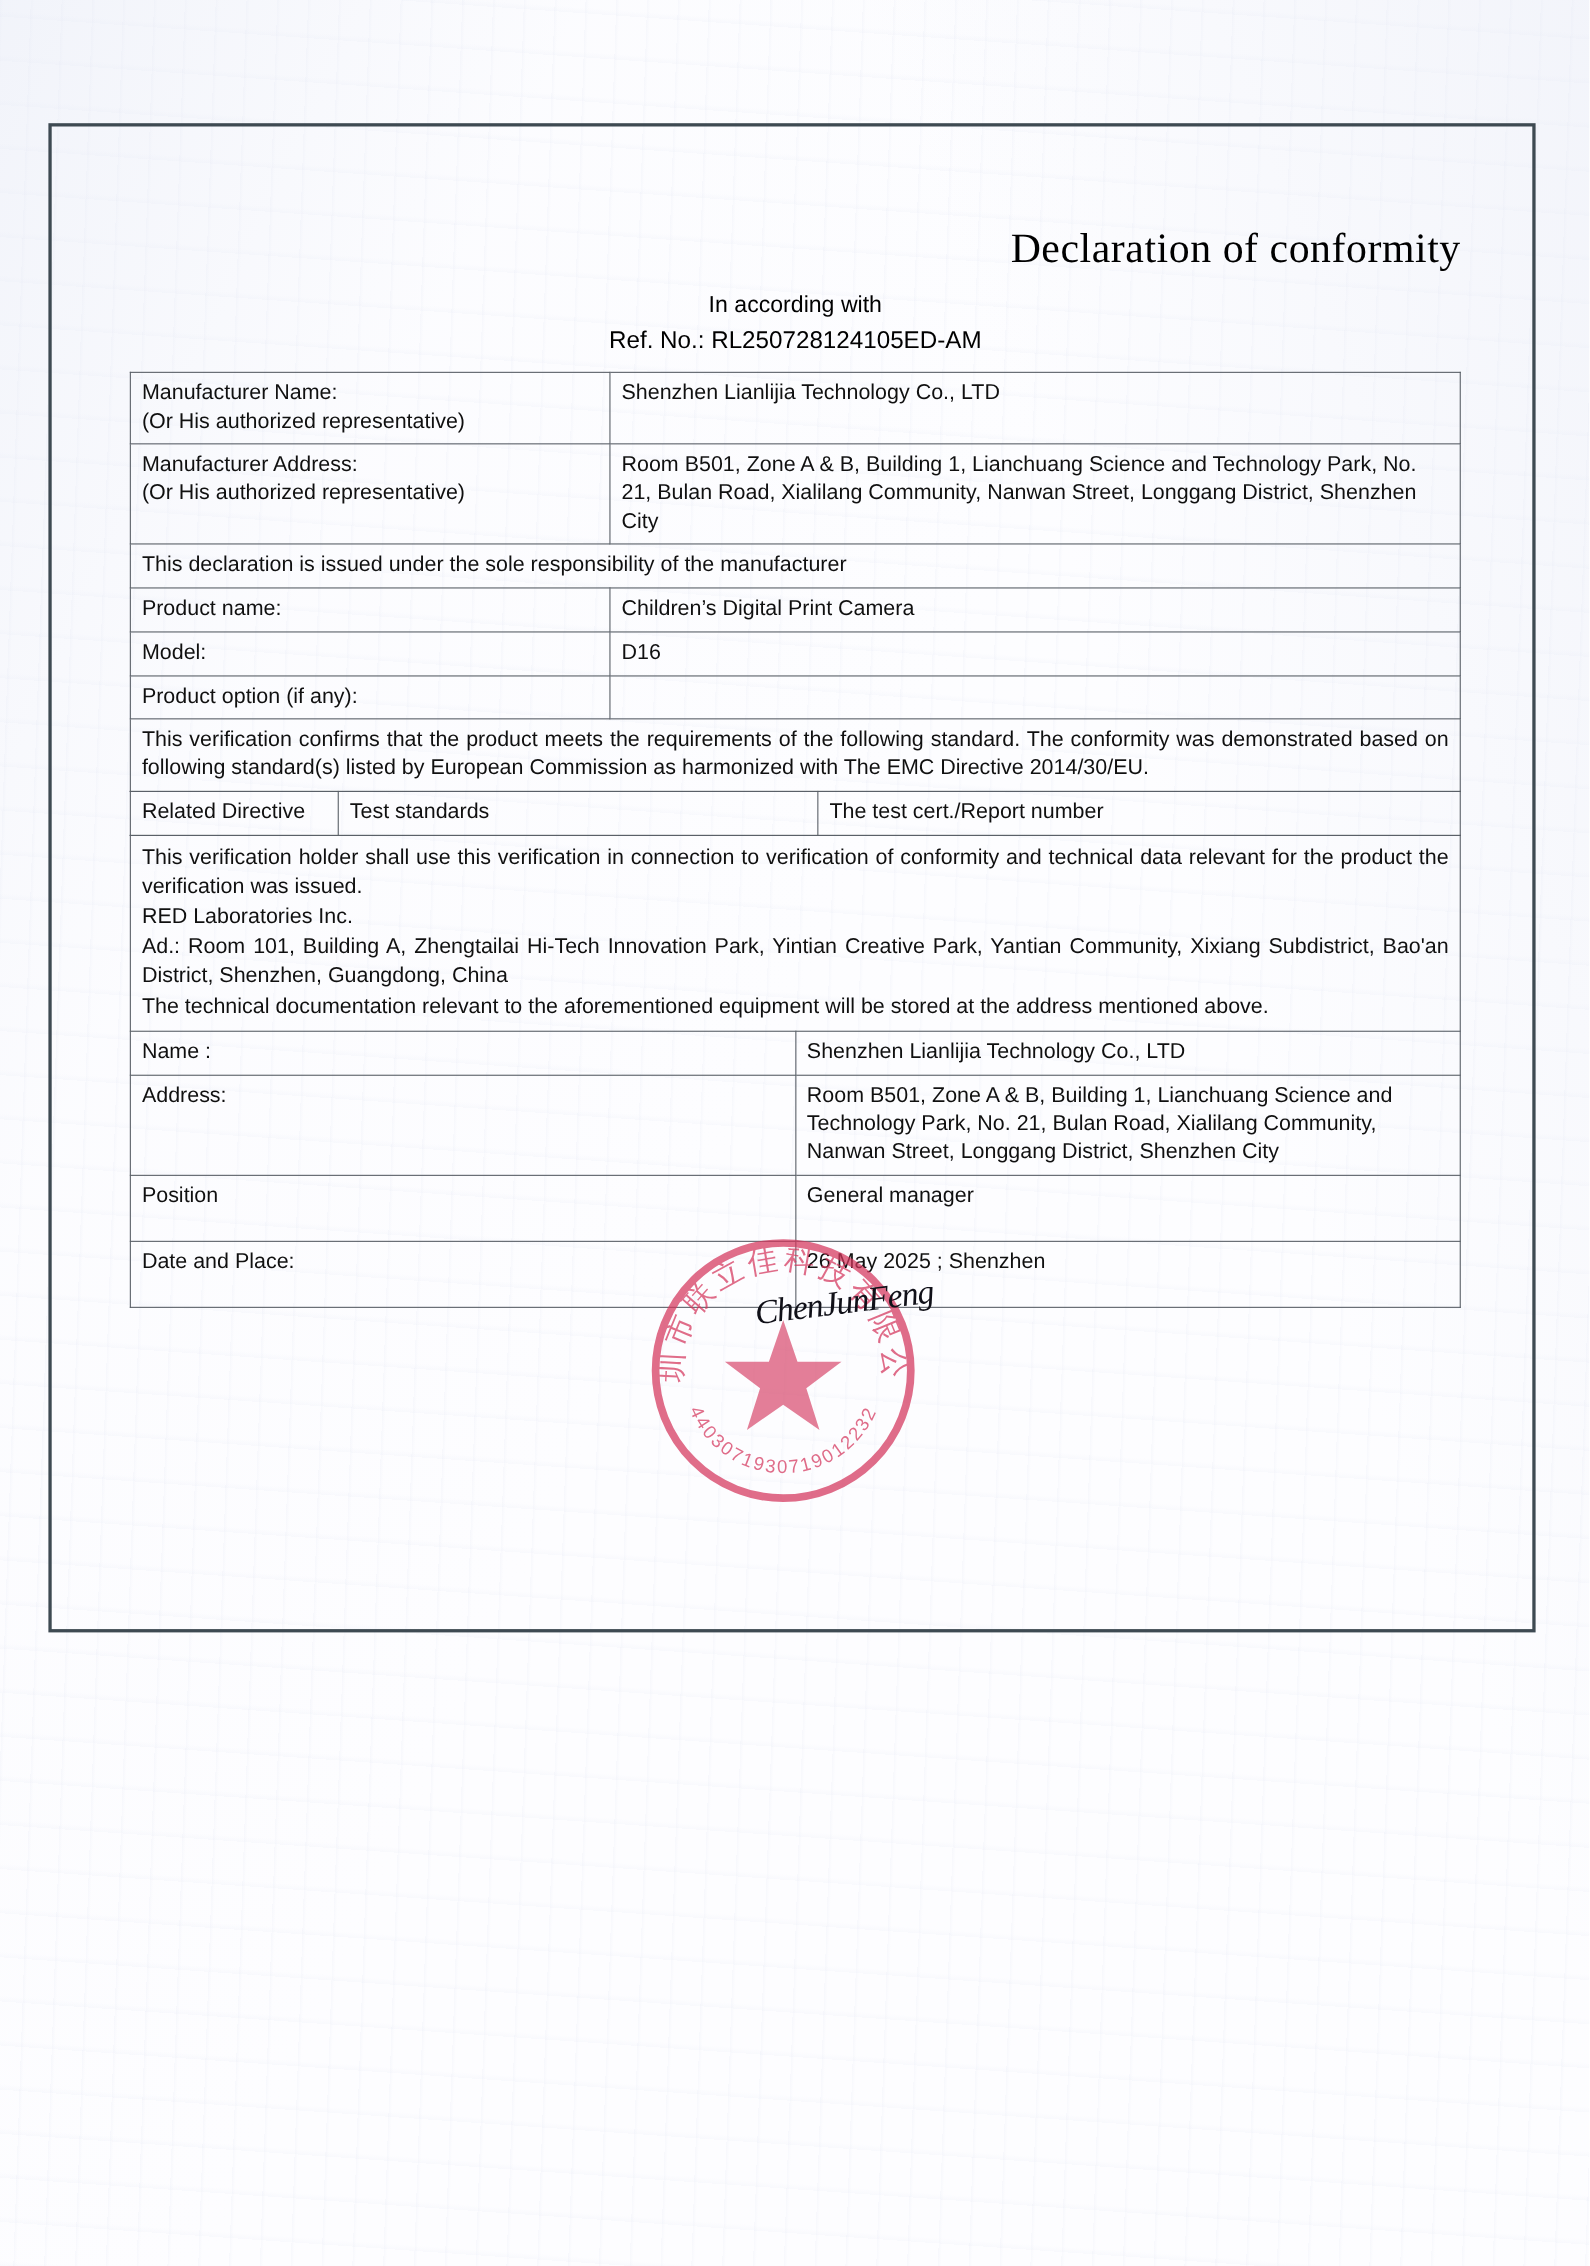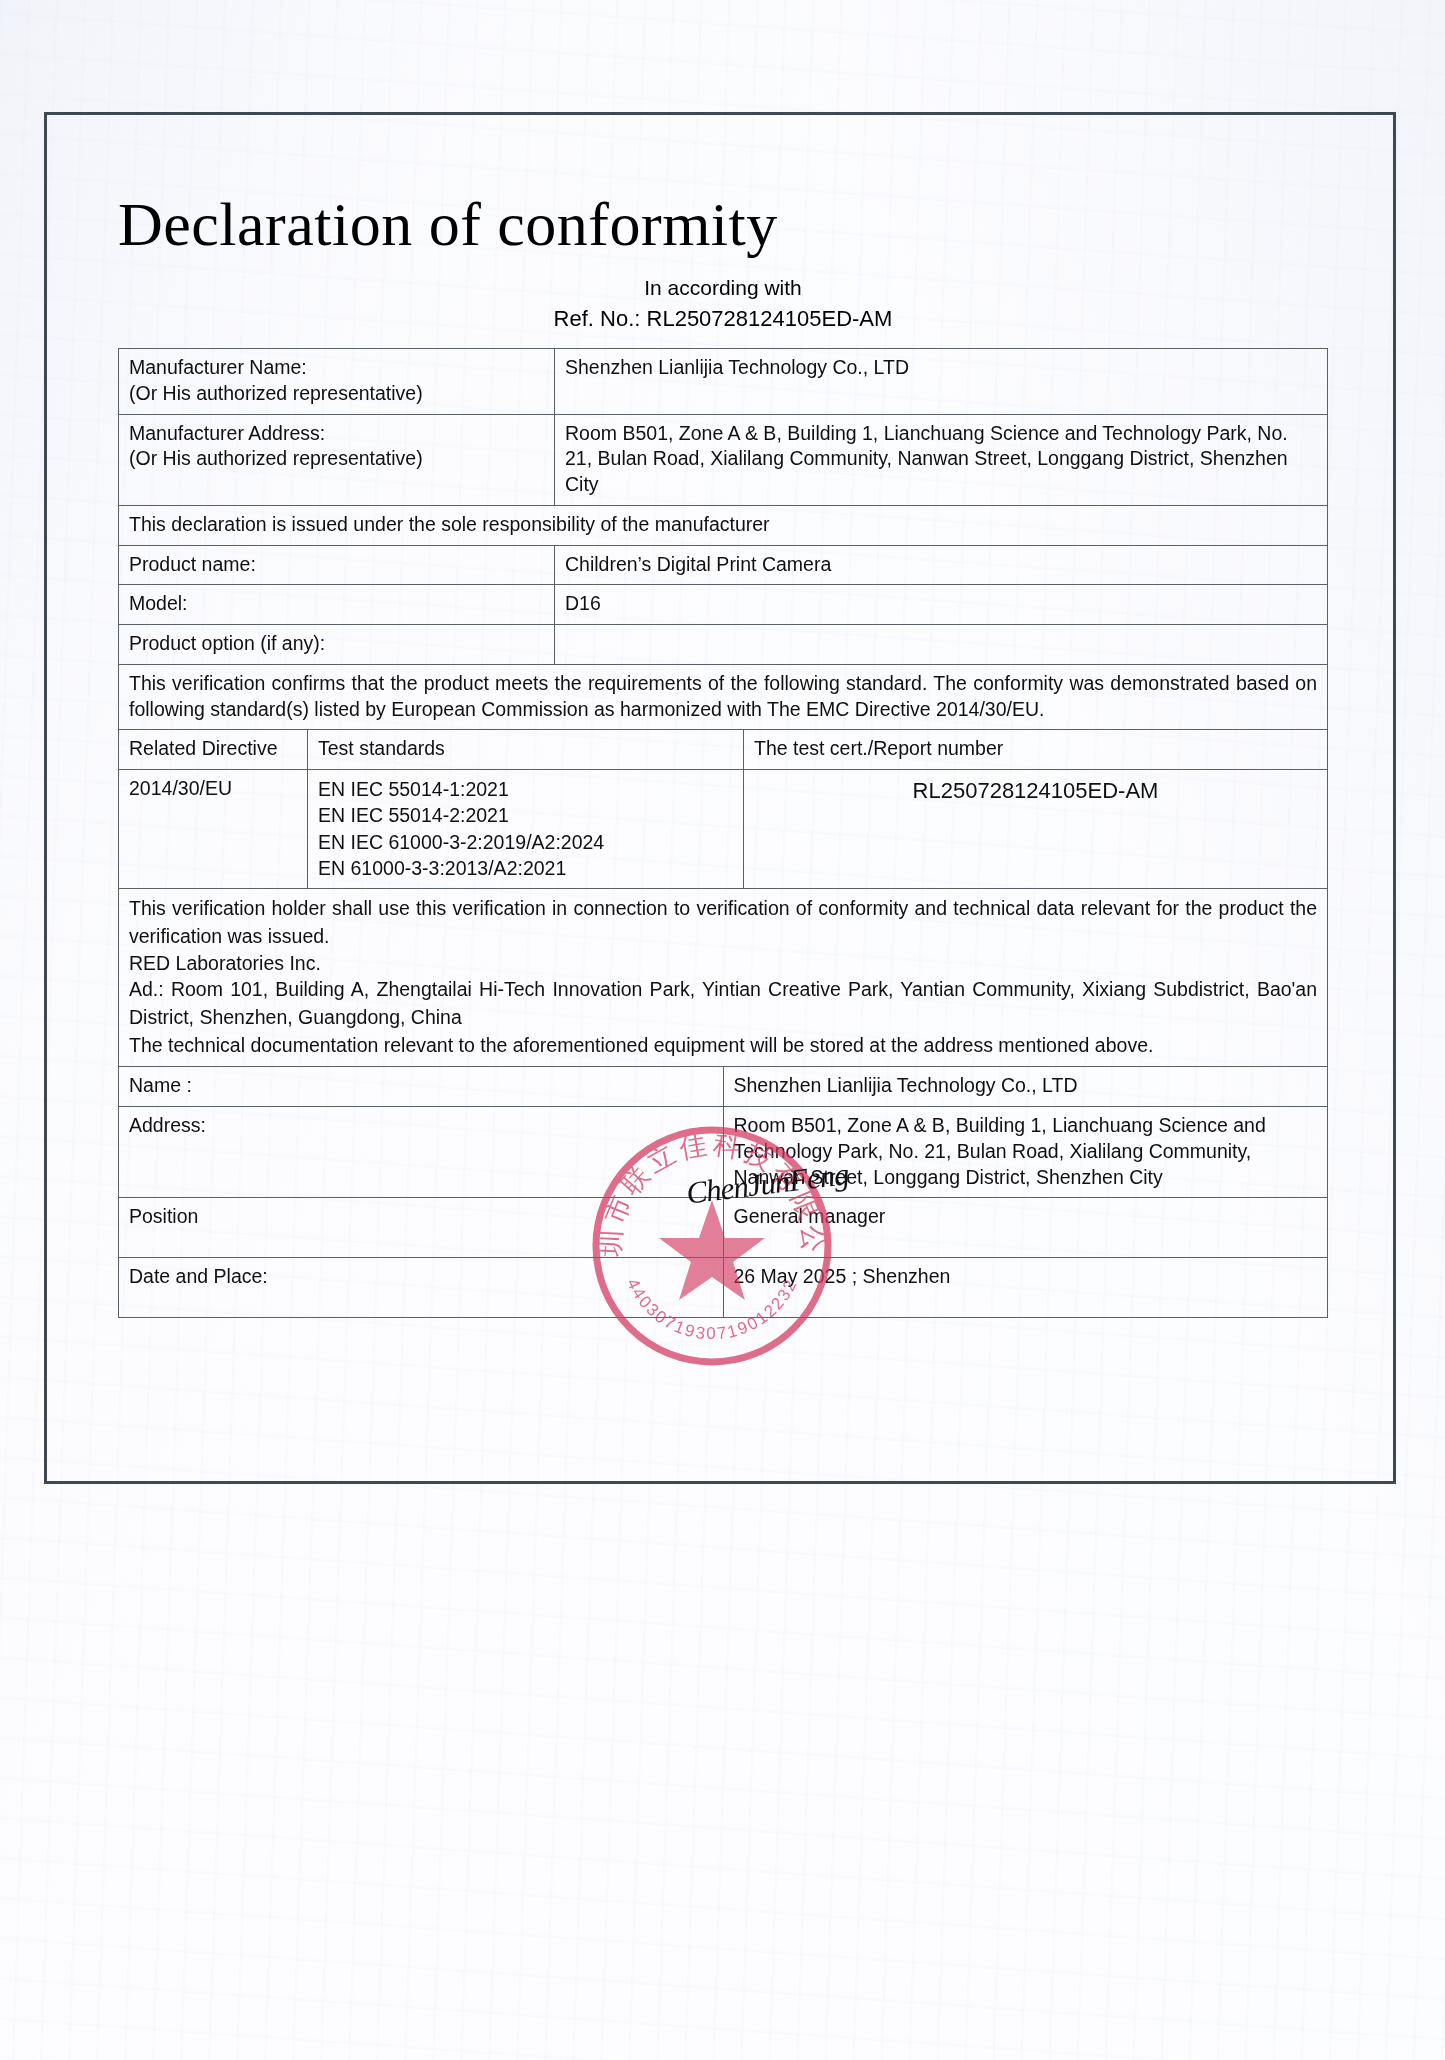--- a/index.html
+++ b/index.html
@@ -47,27 +47,27 @@
   }
 
   .content {
     position: absolute;
     left: 118px;
     top: 190px;
     width: 1210px;
   }
 
   .doc-title {
-    text-align: left;
+    text-align: right;
     font-family: "Liberation Serif", serif;
-    font-size: 62px;
+    font-size: 38px;
     font-weight: 400;
     letter-spacing: 0.5px;
     color: #000;
-    margin: 0 0 18px 0;
+    margin: 16px 0 18px 0;
     line-height: 1.1;
   }
   .subtitle {
     text-align: center;
     font-size: 21px;
     color: #000;
     margin: 0 0 6px 0;
   }
   .refno {
     text-align: center;
@@ -182,30 +182,20 @@
       </tr>
     </tbody>
       </table>
 
     <table class="doc" style="margin-top:-1px;">
       <tbody>
           <tr>
         <td class="c1">Related Directive</td>
         <td class="c2">Test standards</td>
         <td class="c3" style="text-align:left;font-size:19.5px;">The test cert./Report number</td>
-      </tr>
-      <tr>
-        <td class="c1 mid">2014/30/EU</td>
-        <td class="c2">
-          <div class="std-line">EN IEC 55014-1:2021</div>
-          <div class="std-line">EN IEC 55014-2:2021</div>
-          <div class="std-line">EN IEC 61000-3-2:2019/A2:2024</div>
-          <div class="std-line">EN 61000-3-3:2013/A2:2021</div>
-        </td>
-        <td class="c3">RL250728124105ED-AM</td>
       </tr>
     </tbody>
       </table>
 
     <table class="doc" style="margin-top:-1px;">
       <tbody>
           <tr>
         <td colspan="2" class="nowrap-pad">
           <div class="para">This verification holder shall use this verification in connection to verification of conformity and technical data relevant for the product the verification was issued.</div>
           <div>RED Laboratories Inc.</div>

